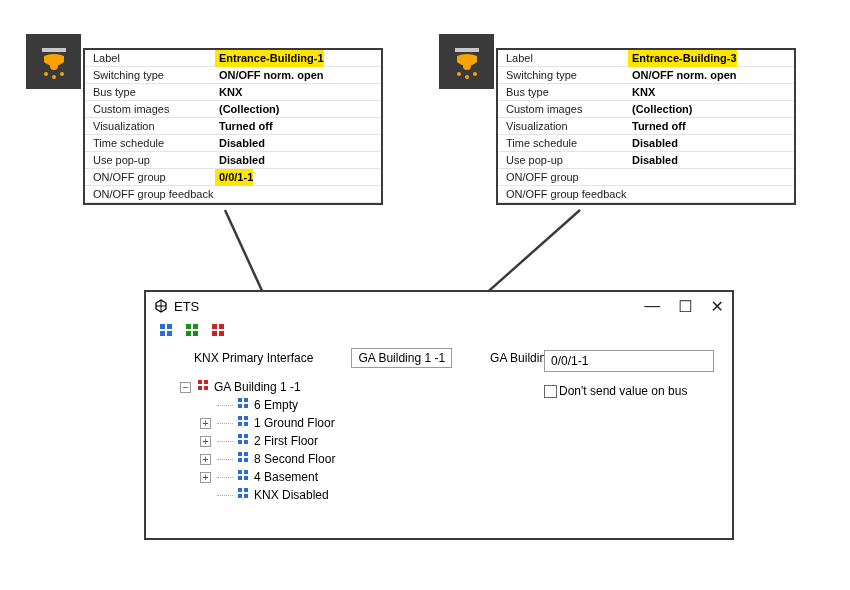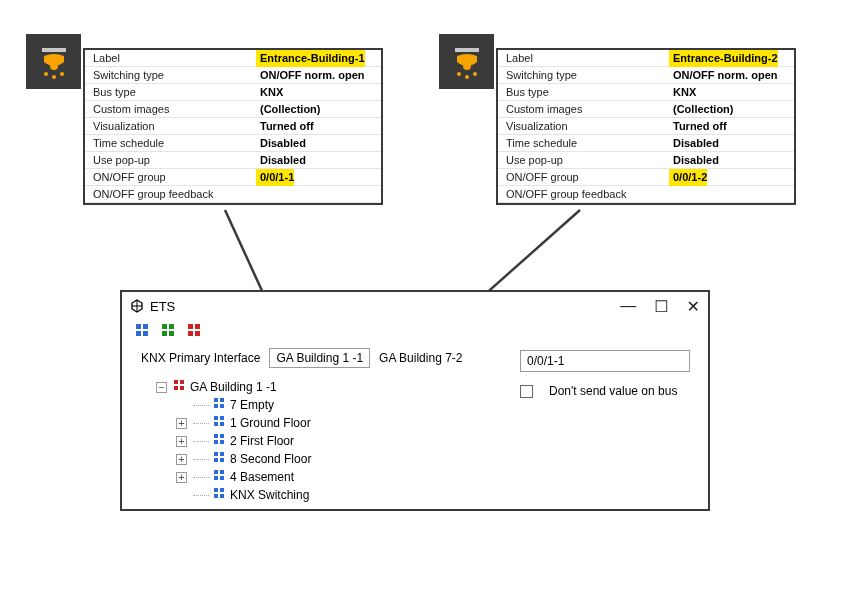--- a/index.html
+++ b/index.html
@@ -19,21 +19,20 @@
     border: 2px solid #3a3a3a;
     background: #fff;
     width: 300px;
   }
   .prop-row {
     display: flex;
     border-bottom: 1px solid #e4e4e4;
     height: 17px;
     line-height: 17px;
     font-size: 11px;
-    gap: 41px;
   }
   .prop-key {
     width: 130px;
     padding-left: 8px;
     color: #222;
   }
   .prop-val {
     flex: 1;
     padding-left: 4px;
     font-weight: bold;
@@ -47,24 +46,24 @@
     position: absolute;
     width: 55px;
     height: 55px;
     background: #3a3a3a;
     display: flex;
     align-items: center;
     justify-content: center;
   }
   .ets-window {
     position: absolute;
-    left: 120px;
+    left: 144px;
     top: 290px;
     width: 590px;
-    height: 221px;
+    height: 250px;
     border: 2px solid #3a3a3a;
     background: #fff;
   }
   .ets-title {
     display: flex;
     align-items: center;
     justify-content: space-between;
     height: 28px;
     padding: 0 8px;
   }
@@ -84,20 +83,21 @@
     display: flex;
     align-items: center;
     gap: 2px;
     font-size: 12px;
     margin-top: 4px;
   }
   .tab {
     padding: 2px 6px;
     border: 1px solid transparent;
     cursor: default;
+    margin-left: 29px;
   }
   .tab.active {
     border: 1px solid #9a9a9a;
     background: #fff;
   }
   .tree {
     margin-top: 10px;
     margin-left: 22px;
   }
   .tree-row {
@@ -130,21 +130,21 @@
   .addr-input {
     width: 100%;
     height: 22px;
     border: 1px solid #999;
     padding: 0 6px;
     font-size: 12px;
   }
   .check-row {
     display: flex;
     align-items: center;
-    gap: 16px;
+    gap: 2px;
     margin-top: 12px;
     font-size: 12px;
   }
   .checkbox {
     width: 13px; height: 13px;
     border: 1px solid #666;
   }
   svg.arrow { position: absolute; pointer-events: none; }
 </style>
 </head>
@@ -204,21 +204,21 @@
       <div class="prop-key">ON/OFF group</div>
       <div style="flex: 1 1 0%;"><span class="prop-val hl">0/0/1-1</span></div>
     </div>
     <div class="prop-row">
       <div class="prop-key">ON/OFF group feedback</div>
     </div>
   </div>
 <div class="prop-panel" id="panel2" style="left:496px; top:48px;">
     <div class="prop-row">
       <div class="prop-key">Label</div>
-      <div style="flex: 1 1 0%;"><span class="prop-val hl">Entrance-Building-2</span></div>
+      <div style="flex: 1 1 0%;"><span class="prop-val hl">Entrance-Building-3</span></div>
     </div>
     <div class="prop-row">
       <div class="prop-key">Switching type</div>
       <div style="flex: 1 1 0%;"><span class="prop-val">ON/OFF norm. open</span></div>
     </div>
     <div class="prop-row">
       <div class="prop-key">Bus type</div>
       <div style="flex: 1 1 0%;"><span class="prop-val">KNX</span></div>
     </div>
     <div class="prop-row">
@@ -232,21 +232,20 @@
     <div class="prop-row">
       <div class="prop-key">Time schedule</div>
       <div style="flex: 1 1 0%;"><span class="prop-val">Disabled</span></div>
     </div>
     <div class="prop-row">
       <div class="prop-key">Use pop-up</div>
       <div style="flex: 1 1 0%;"><span class="prop-val">Disabled</span></div>
     </div>
     <div class="prop-row">
       <div class="prop-key">ON/OFF group</div>
-      <div style="flex: 1 1 0%;"><span class="prop-val hl">0/0/1-2</span></div>
     </div>
     <div class="prop-row">
       <div class="prop-key">ON/OFF group feedback</div>
     </div>
   </div>
 
 <svg class="arrow" style="left:0; top:0;" width="850" height="590">
   <defs>
     <marker id="ah" markerWidth="10" markerHeight="10" refX="8" refY="3" orient="auto">
       <path d="M0,0 L0,6 L9,3 z" fill="#3a3a3a"></path>
@@ -314,21 +313,21 @@
         <div class="tree-row">
           <div class="tree-indent"></div>
           <div style="width:13px"></div>
           <div class="tree-line"></div>
           <span><svg width="13" height="13">
               <rect x="1" y="1" width="4" height="4" fill="#2a6ad9"></rect>
               <rect x="7" y="1" width="4" height="4" fill="#2a6ad9"></rect>
               <rect x="1" y="7" width="4" height="4" fill="#2a6ad9"></rect>
               <rect x="7" y="7" width="4" height="4" fill="#2a6ad9"></rect>
             </svg></span>
-          <span>7 Empty</span>
+          <span>6 Empty</span>
         </div>
         <div class="tree-row">
           <div class="tree-indent"></div>
           <div class="expander">+</div>
           <div class="tree-line"></div>
           <span><svg width="13" height="13">
               <rect x="1" y="1" width="4" height="4" fill="#2a6ad9"></rect>
               <rect x="7" y="1" width="4" height="4" fill="#2a6ad9"></rect>
               <rect x="1" y="7" width="4" height="4" fill="#2a6ad9"></rect>
               <rect x="7" y="7" width="4" height="4" fill="#2a6ad9"></rect>
@@ -374,21 +373,21 @@
         <div class="tree-row">
           <div class="tree-indent"></div>
           <div style="width:13px"></div>
           <div class="tree-line"></div>
           <span><svg width="13" height="13">
               <rect x="1" y="1" width="4" height="4" fill="#2a6ad9"></rect>
               <rect x="7" y="1" width="4" height="4" fill="#2a6ad9"></rect>
               <rect x="1" y="7" width="4" height="4" fill="#2a6ad9"></rect>
               <rect x="7" y="7" width="4" height="4" fill="#2a6ad9"></rect>
             </svg></span>
-          <span>KNX Switching</span>
+          <span>KNX Disabled</span>
         </div>
       </div>
   </div>
 
   <div class="right-pane">
     <input class="addr-input" value="0/0/1-1" style="">
     <div class="check-row">
       <div class="checkbox"></div>
       <span>Don't send value on bus</span>
     </div>

